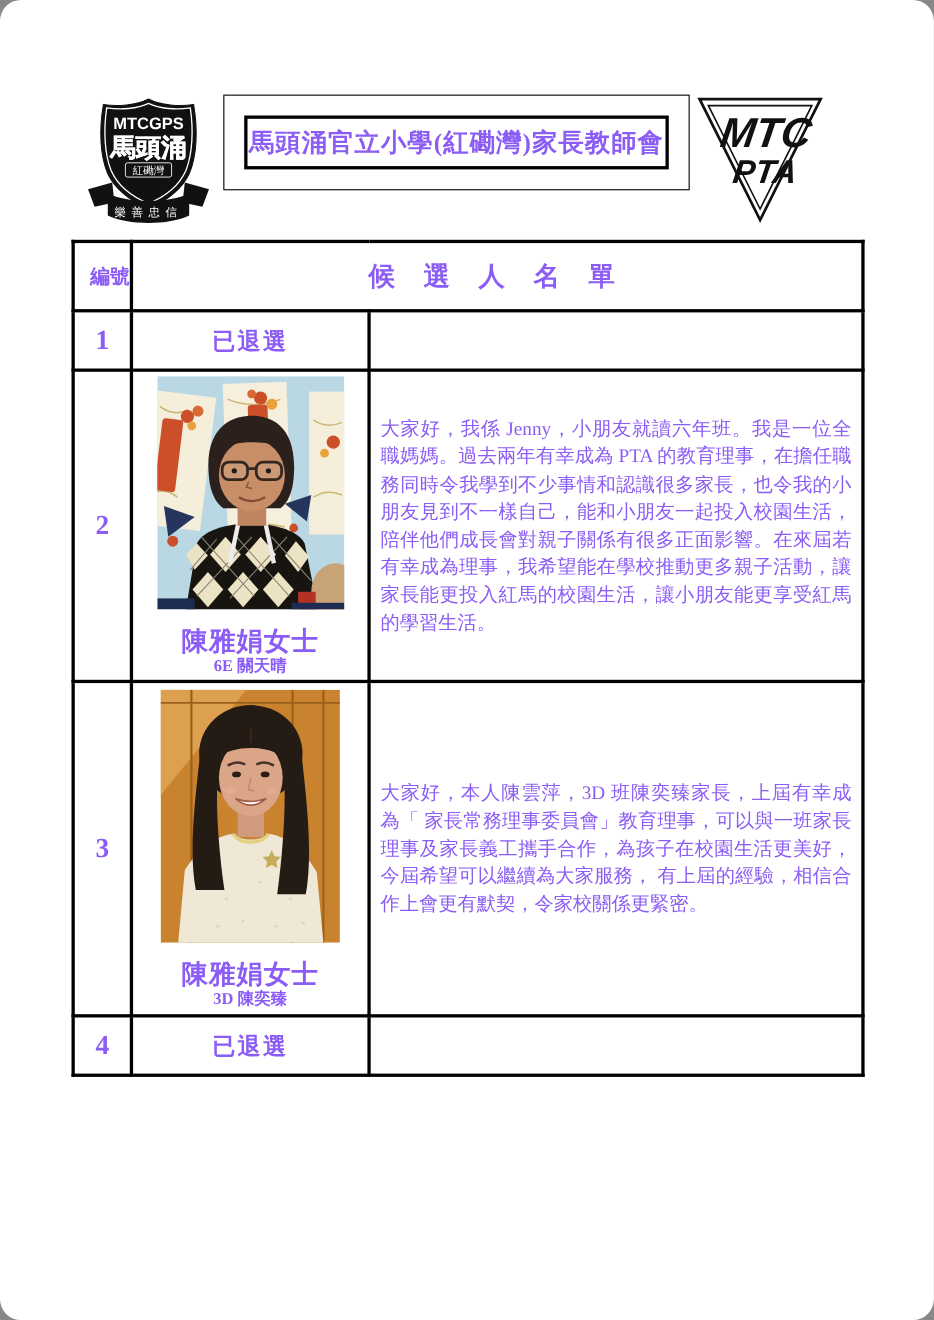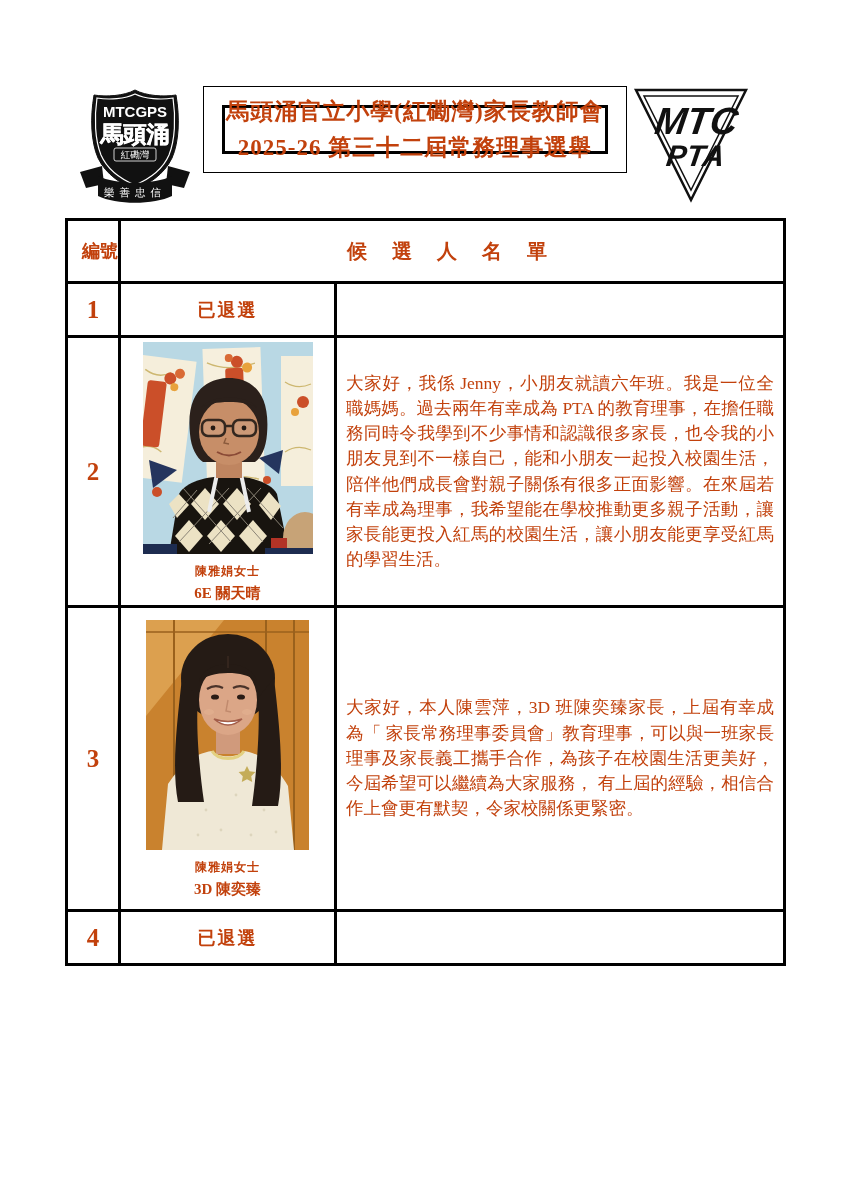--- a/index.html
+++ b/index.html
@@ -4,22 +4,23 @@
 <style>
   * { margin: 0; padding: 0; box-sizing: border-box; }
   html, body { background: #888; }
   .page {
     position: relative;
     width: 849px;
     height: 1200px;
     margin: 0 auto;
     background: #ffffff;
     font-family: "Liberation Serif", "DejaVu Serif", serif;
-    color: #c2410c;
+    color: #8b5cf6;
     overflow: hidden;
+    border-radius: 19px;
   }
 
   
   .doc-header { position: absolute; left: 0; top: 0; width: 100%; height: 218px; }
 
   .badge-wrap { position: absolute; left: 76px; top: 84px; width: 118px; height: 124px; }
   .badge-wrap svg { display: block; width: 100%; height: 100%; }
 
   .title-box {
     position: absolute; left: 203px; top: 86px; width: 424px; height: 87px;
@@ -51,27 +52,27 @@
   col.c-num  { width: 53px; }
   col.c-cand { width: 216px; }
   col.c-desc { width: 449px; }
 
   tr.head-row       { height: 63px; }
   tr.row-withdrawn  { height: 54px; }
   tr.row-cand-2     { height: 270px; }
   tr.row-cand-3     { height: 304px; }
 
   .th-num  { font-size: 18px; font-weight: bold; text-align: right; }
-  .th-cand { font-size: 20px; font-weight: bold; text-align: center; letter-spacing: 10px; }
+  .th-cand { font-size: 24px; font-weight: bold; text-align: center; letter-spacing: 10px; }
   .td-num  { font-size: 25px; font-weight: bold; text-align: center; font-family: "Liberation Serif","DejaVu Serif",serif; }
-  .td-status { font-size: 18px; font-weight: bold; text-align: center; letter-spacing: 2px; }
+  .td-status { font-size: 21px; font-weight: bold; text-align: center; letter-spacing: 2px; }
 
   .cand-cell { text-align: center; vertical-align: middle; padding: 4px 0 2px 0; }
   .photo-frame { display: inline-block; line-height: 0; }
-  .cand-name  { font-size: 12px; font-weight: bold; line-height: 23px; margin-top: 2px; letter-spacing: 1px; }
+  .cand-name  { font-size: 24px; font-weight: bold; line-height: 23px; margin-top: 14px; letter-spacing: 1px; }
   .cand-child { font-size: 15px; font-weight: bold; line-height: 20px; }
 
   .td-desc {
     font-size: 17.5px;
     line-height: 25.2px;
     padding: 8px 9px 8px 9px;
     text-align: justify;
     vertical-align: middle;
   }
 </style>
@@ -95,21 +96,20 @@
         <path d="M4,88 L26,82 L28,100 L10,104 Z" fill="#111111"></path>
         <path d="M114,88 L92,82 L90,100 L108,104 Z" fill="#111111"></path>
         <path d="M22,92 C40,101 78,101 96,92 L96,112 C78,121 40,121 22,112 Z" fill="#111111"></path>
         <text x="59" y="112" text-anchor="middle" font-family="Liberation Serif, serif" font-size="10.5" fill="#ffffff" letter-spacing="5">樂善忠信</text>
       </svg>
     </div>
 
     <div class="title-box">
       <div class="title-box-inner">
         <div class="title-line">馬頭涌官立小學(紅磡灣)家長教師會</div>
-        <div class="title-line">2025-26 第三十二屆常務理事選舉</div>
       </div>
     </div>
 
     <div class="pta-logo-wrap">
       <svg viewBox="0 0 122 126">
         <polygon points="6,8 116,8 61,118" fill="none" stroke="#111111" stroke-width="2.5"></polygon>
         <polygon points="14,14 108,14 61,108" fill="none" stroke="#111111" stroke-width="1.5"></polygon>
         <g transform="skewX(-8)">
           <text x="72" y="52" text-anchor="middle" font-family="Liberation Sans, sans-serif" font-size="38" font-weight="bold" font-style="italic" fill="#111111">MTC</text>
           <text x="76" y="84" text-anchor="middle" font-family="Liberation Sans, sans-serif" font-size="30" font-weight="bold" font-style="italic" fill="#111111">PTA</text>

